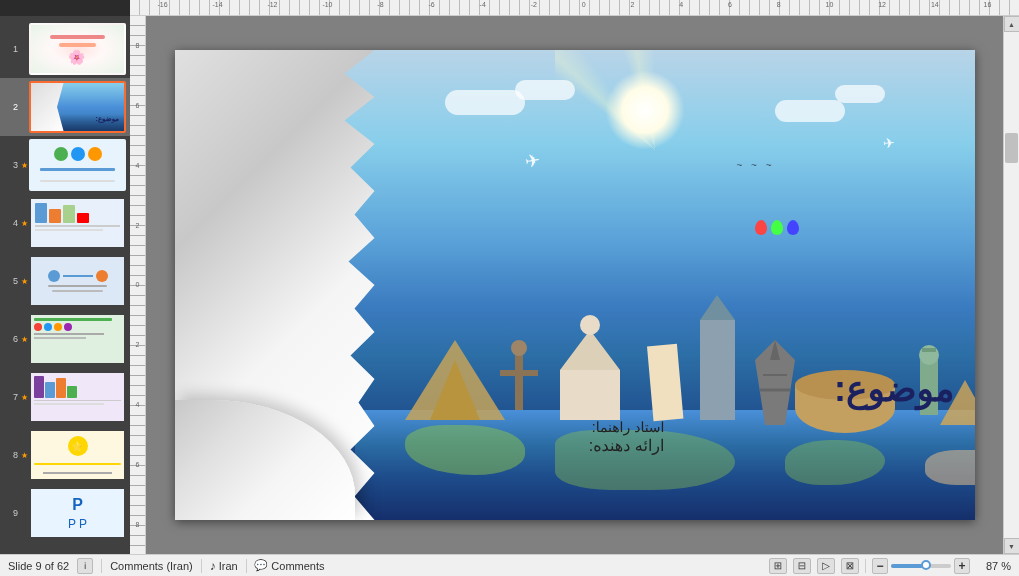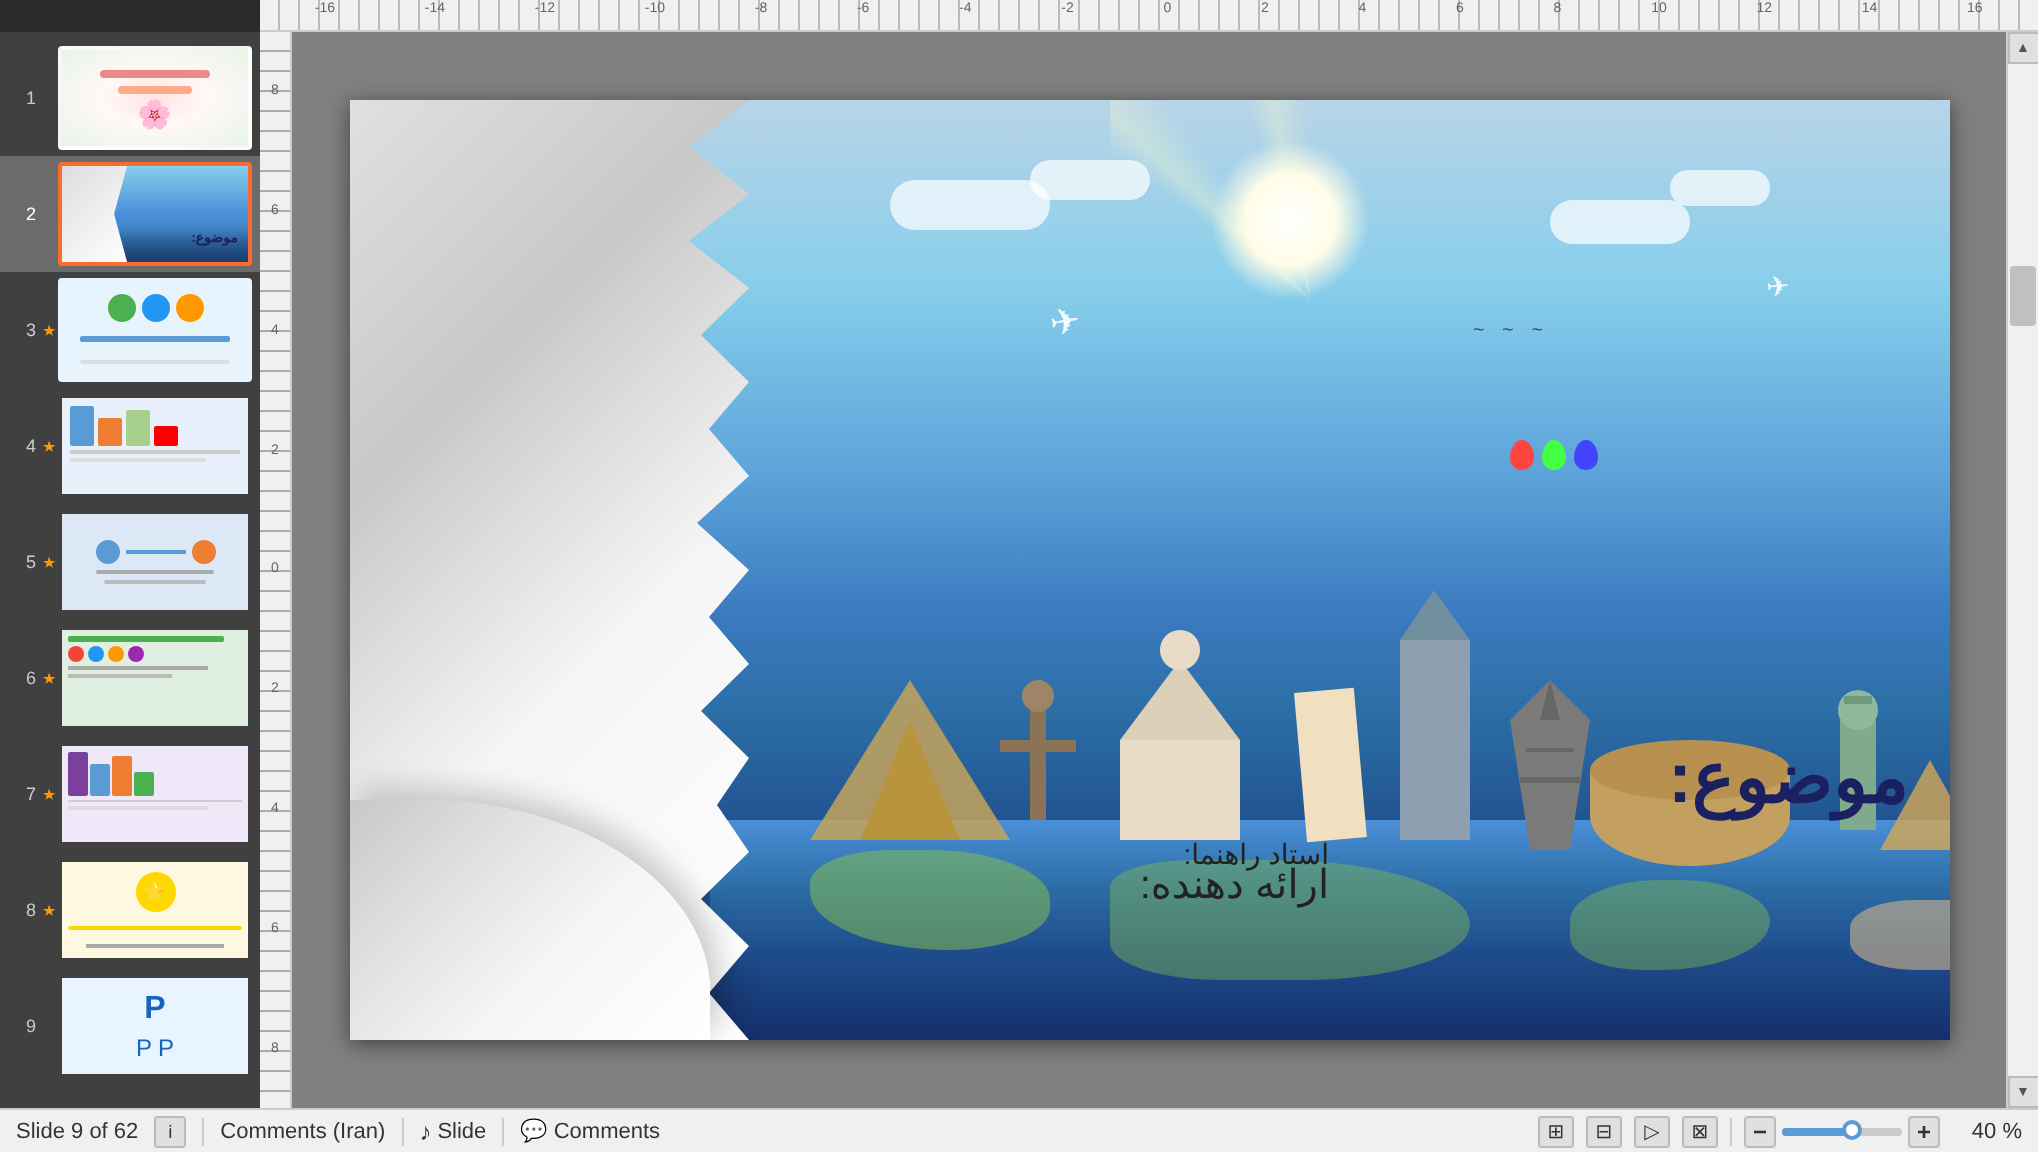--- a/index.html
+++ b/index.html
@@ -268,21 +268,21 @@
       right: 310px;
       font-size: 14px;
       color: #222;
       z-index: 10;
       direction: rtl;
     }
     .text-araee {
       position: absolute;
       bottom: 65px;
       right: 310px;
-      font-size: 20px;
+      font-size: 16px;
       color: #222;
       z-index: 10;
       direction: rtl;
     }
 
     
     .scrollbar-right {
       width: 16px;
       background: #f0f0f0;
       display: flex;
@@ -706,21 +706,21 @@
   <div class="status-separator"></div>
 
   <div class="status-item">
     <span>Comments (Iran)</span>
   </div>
 
   <div class="status-separator"></div>
 
   <div class="status-item" style="cursor:pointer; gap:3px;">
     <span style="font-size:12px;">♪</span>
-    <span>Slide</span>
+    <span>Iran</span>
   </div>
 
   <div class="status-separator"></div>
 
   <div class="status-item" style="cursor:pointer; gap:3px;">
     <span style="font-size:11px;">💬</span>
     <span>Comments</span>
   </div>
 
   <div class="status-right">
@@ -744,17 +744,17 @@
       <div style="width:16px; height:16px; background:#e0e0e0; border:1px solid #bbb; border-radius:2px; display:flex; align-items:center; justify-content:center; cursor:pointer; font-size:12px; font-weight:bold;">−</div>
 
       <div class="slider-track">
         <div class="slider-fill"></div>
         <div class="slider-handle"></div>
       </div>
 
       <div style="width:16px; height:16px; background:#e0e0e0; border:1px solid #bbb; border-radius:2px; display:flex; align-items:center; justify-content:center; cursor:pointer; font-size:12px; font-weight:bold;">+</div>
     </div>
 
-    <div style="cursor:pointer; min-width:35px; text-align:right;">40 %</div>
+    <div style="cursor:pointer; min-width:35px; text-align:right;">87 %</div>
 
   </div>
 
 </div>
 
 </body></html>

